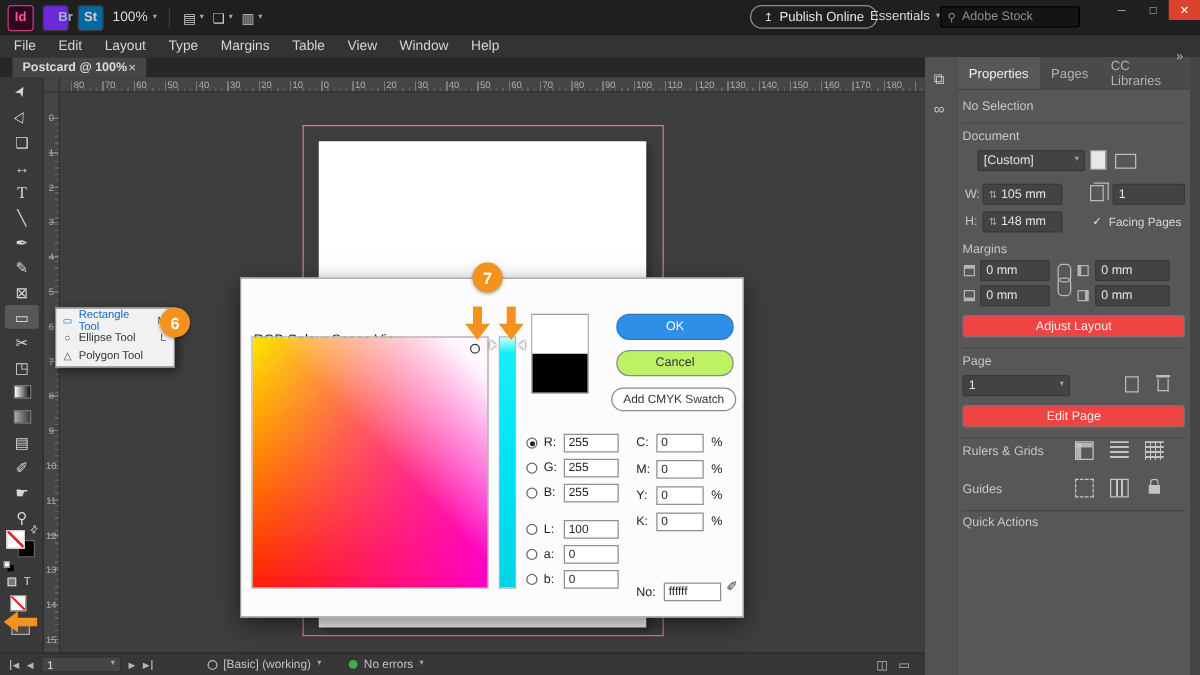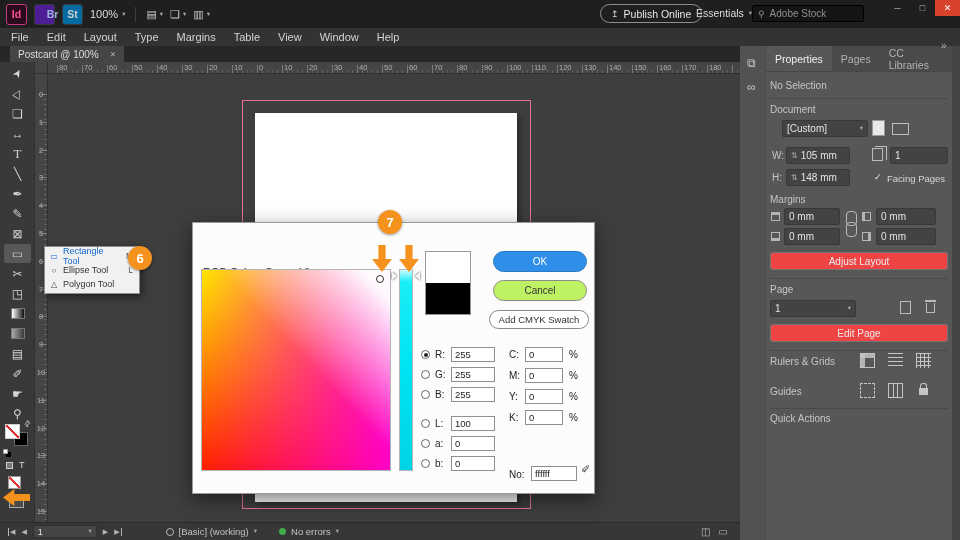--- a/index.html
+++ b/index.html
@@ -6,21 +6,21 @@
   body{width:960px;height:540px;position:relative;overflow:hidden;background:#3e3e3e;
        font-family:"Liberation Sans",sans-serif;}
   *{box-sizing:border-box;}
 
   
   .titlebar{position:absolute;left:0;top:0;width:960px;height:28px;background:#1f1f1f;
             display:flex;align-items:center;gap:7px;padding-left:6px;color:#ccc;font-size:11px;}
   .logo{width:21px;height:21px;border-radius:3px;display:flex;align-items:center;justify-content:center;
         font-size:10.5px;font-weight:bold;flex:0 0 auto;}
   .logo.id{background:#2b0a1d;color:#ff4f9e;border:1px solid #c13d7f;}
-  .logo.br{background:#4c1d95;color:#9bb0d8;border:1px solid #3a3a3a;padding-left:16px;}
+  .logo.br{background:#6d28d9;color:#9bb0d8;border:1px solid #3a3a3a;padding-left:16px;}
   .logo.st{background:#0369a1;color:#cfcfcf;border:1px solid #3a3a3a;}
   .tb-drop{display:flex;align-items:center;gap:4px;color:#ddd;}
   .chev{font-size:6.5px;color:#a6a6a6;line-height:1;}
   .tb-group{display:flex;align-items:center;gap:3px;color:#c9c9c9;font-size:11px;}
   .vdiv{width:1px;height:15px;background:#3c3c3c;margin:0 3px;}
   .publish{position:absolute;left:600px;top:4px;height:19px;border:1px solid #8e8e8e;border-radius:10px;
            display:flex;align-items:center;gap:5px;padding:0 10px;color:#e8e8e8;font-size:10.5px;}
   .pub-ic{font-size:9px;color:#ddd;}
   .workspace{position:absolute;left:696px;top:7px;display:flex;gap:5px;align-items:center;font-size:10.5px;color:#ddd;}
   .stock-search{position:absolute;left:752px;top:5px;width:112px;height:17px;background:#141414;
@@ -33,21 +33,21 @@
 
   
   .menubar{position:absolute;left:0;top:28px;width:960px;height:18px;background:#333;
            display:flex;align-items:center;color:#d4d4d4;font-size:11px;padding-left:2px;}
   .menu-item{padding:0 9px;}
   .overflow{position:absolute;left:941px;top:40px;color:#b5b5b5;font-size:10px;z-index:5;}
 
   
   .tabbar{position:absolute;left:0;top:46px;width:740px;height:16px;background:#272727;}
   .doc-tab{position:absolute;left:10px;top:0;height:16px;background:#454545;display:flex;
-           align-items:center;gap:11px;padding:0 8px;color:#ddd;font-size:10px;}
+           align-items:center;gap:1px;padding:0 8px;color:#ddd;font-size:10px;font-weight:bold;}
   .tab-close{font-size:7.5px;color:#b5b5b5;}
 
   
   .toolbar{position:absolute;left:0;top:62px;width:35px;height:460px;background:#393939;
            border-right:1px solid #2e2e2e;}
   .tool{position:absolute;left:4px;top:calc(2px + var(--i)*20px);width:27px;height:19px;
         display:flex;align-items:center;justify-content:center;color:#d6d6d6;font-size:12px;}
   .tool.active{background:#585858;border-radius:2px;}
   .tool .glyph{line-height:1;}
   .tool[data-name="selection-tool"] .glyph,

